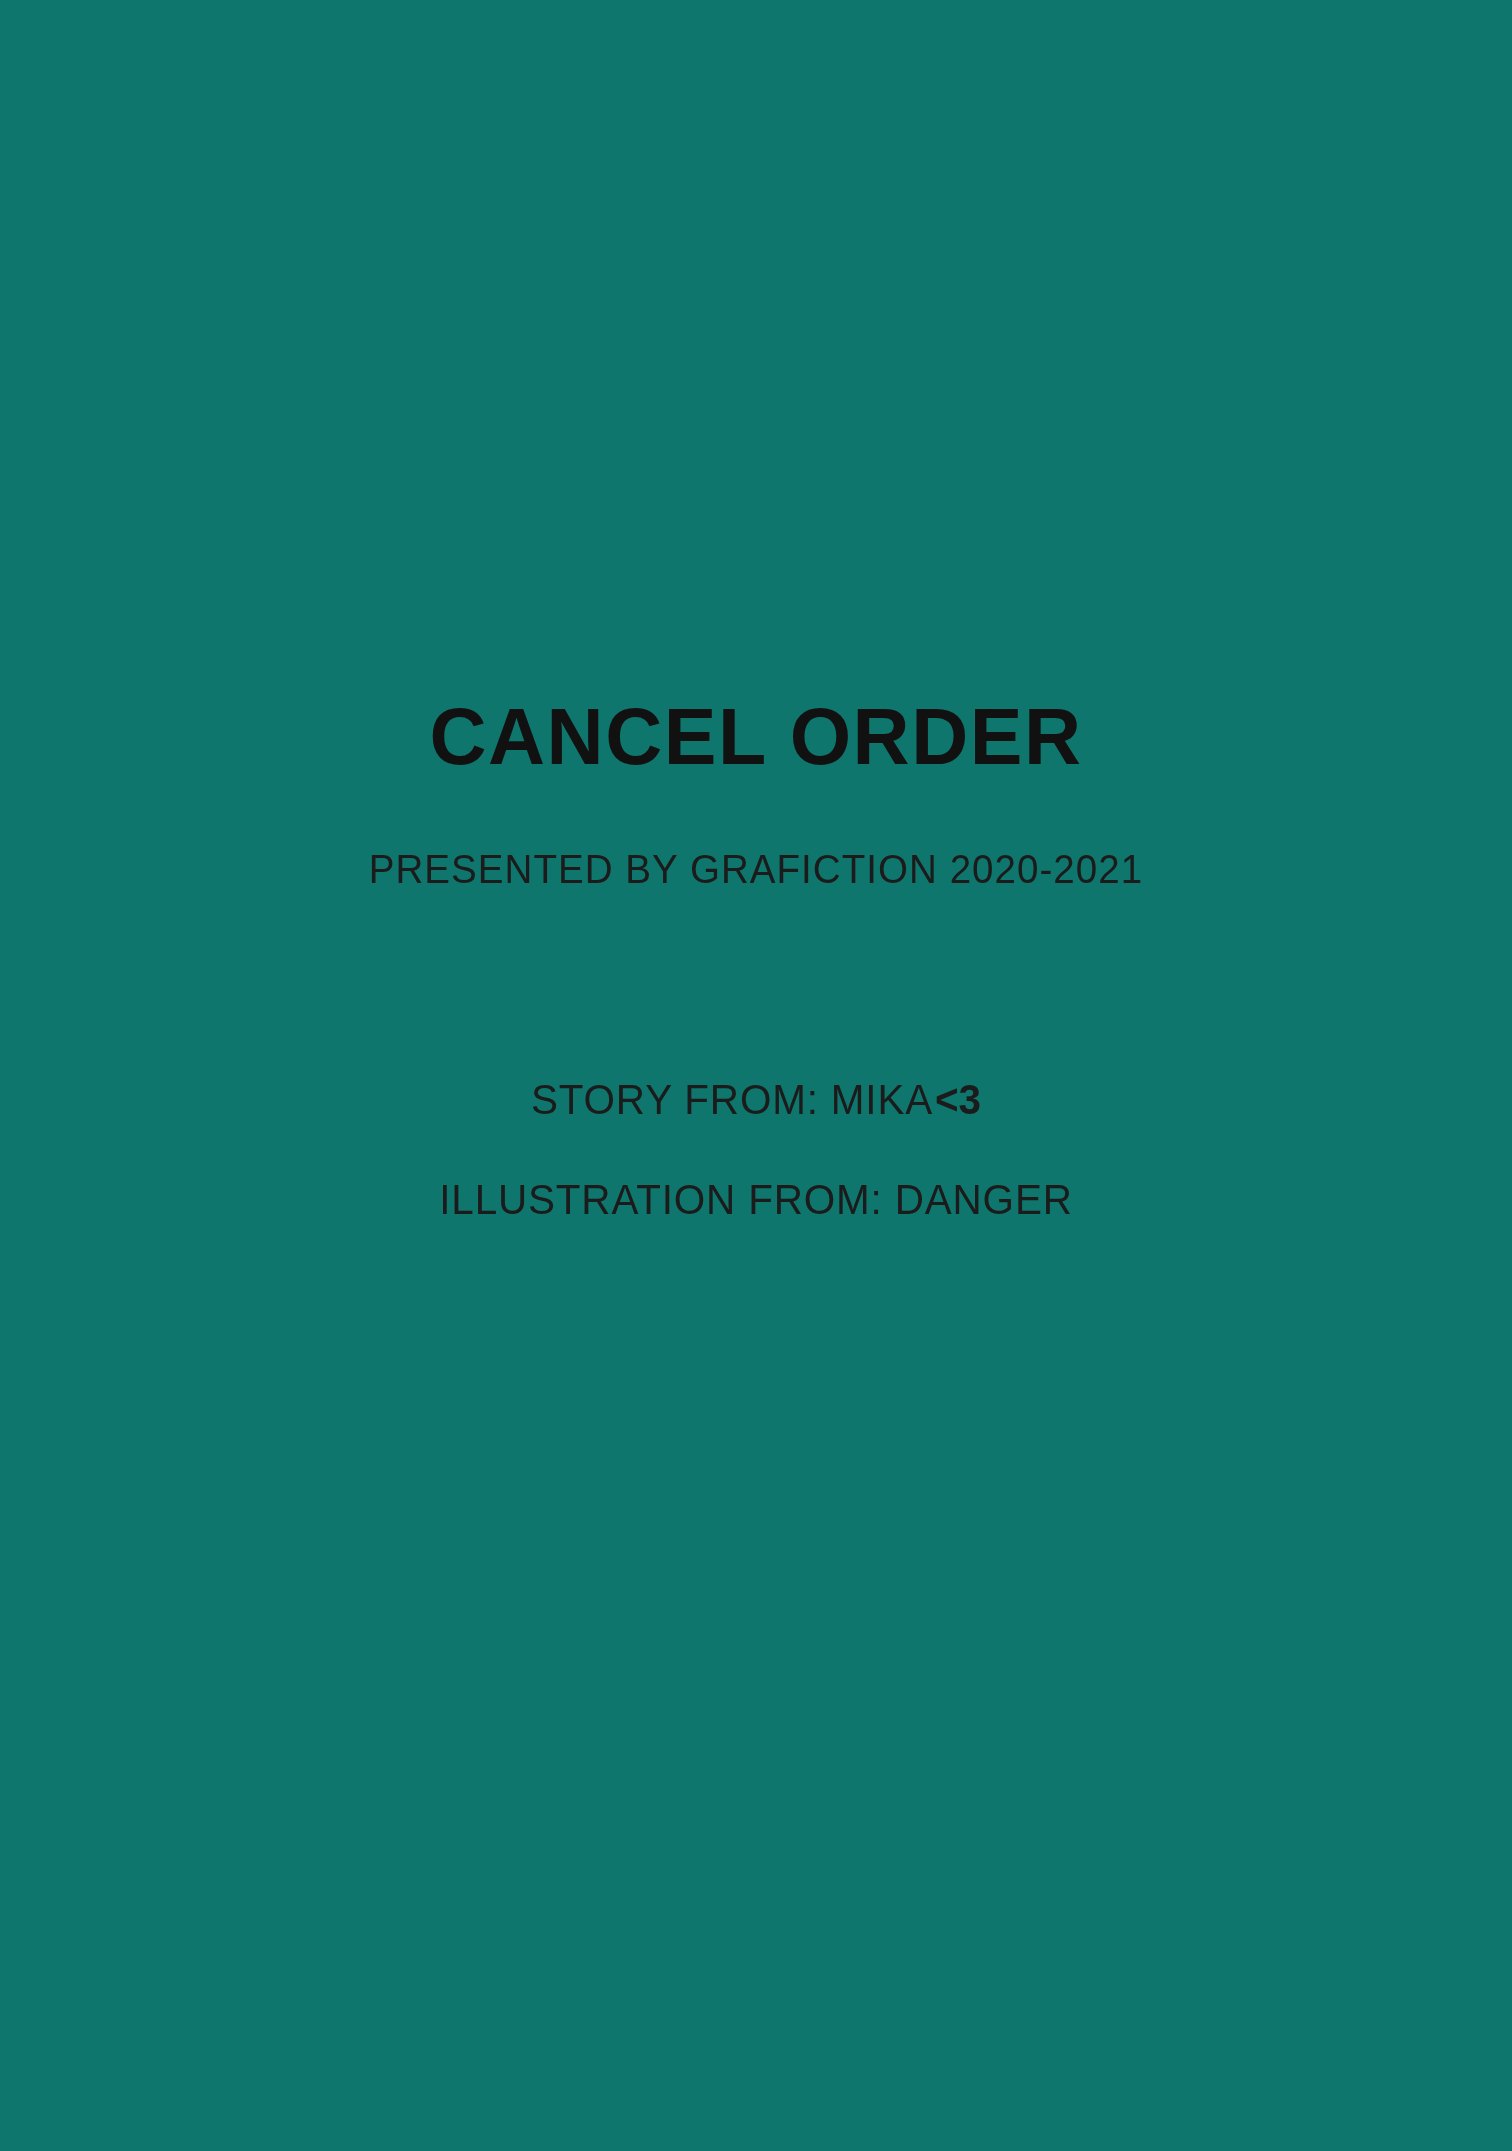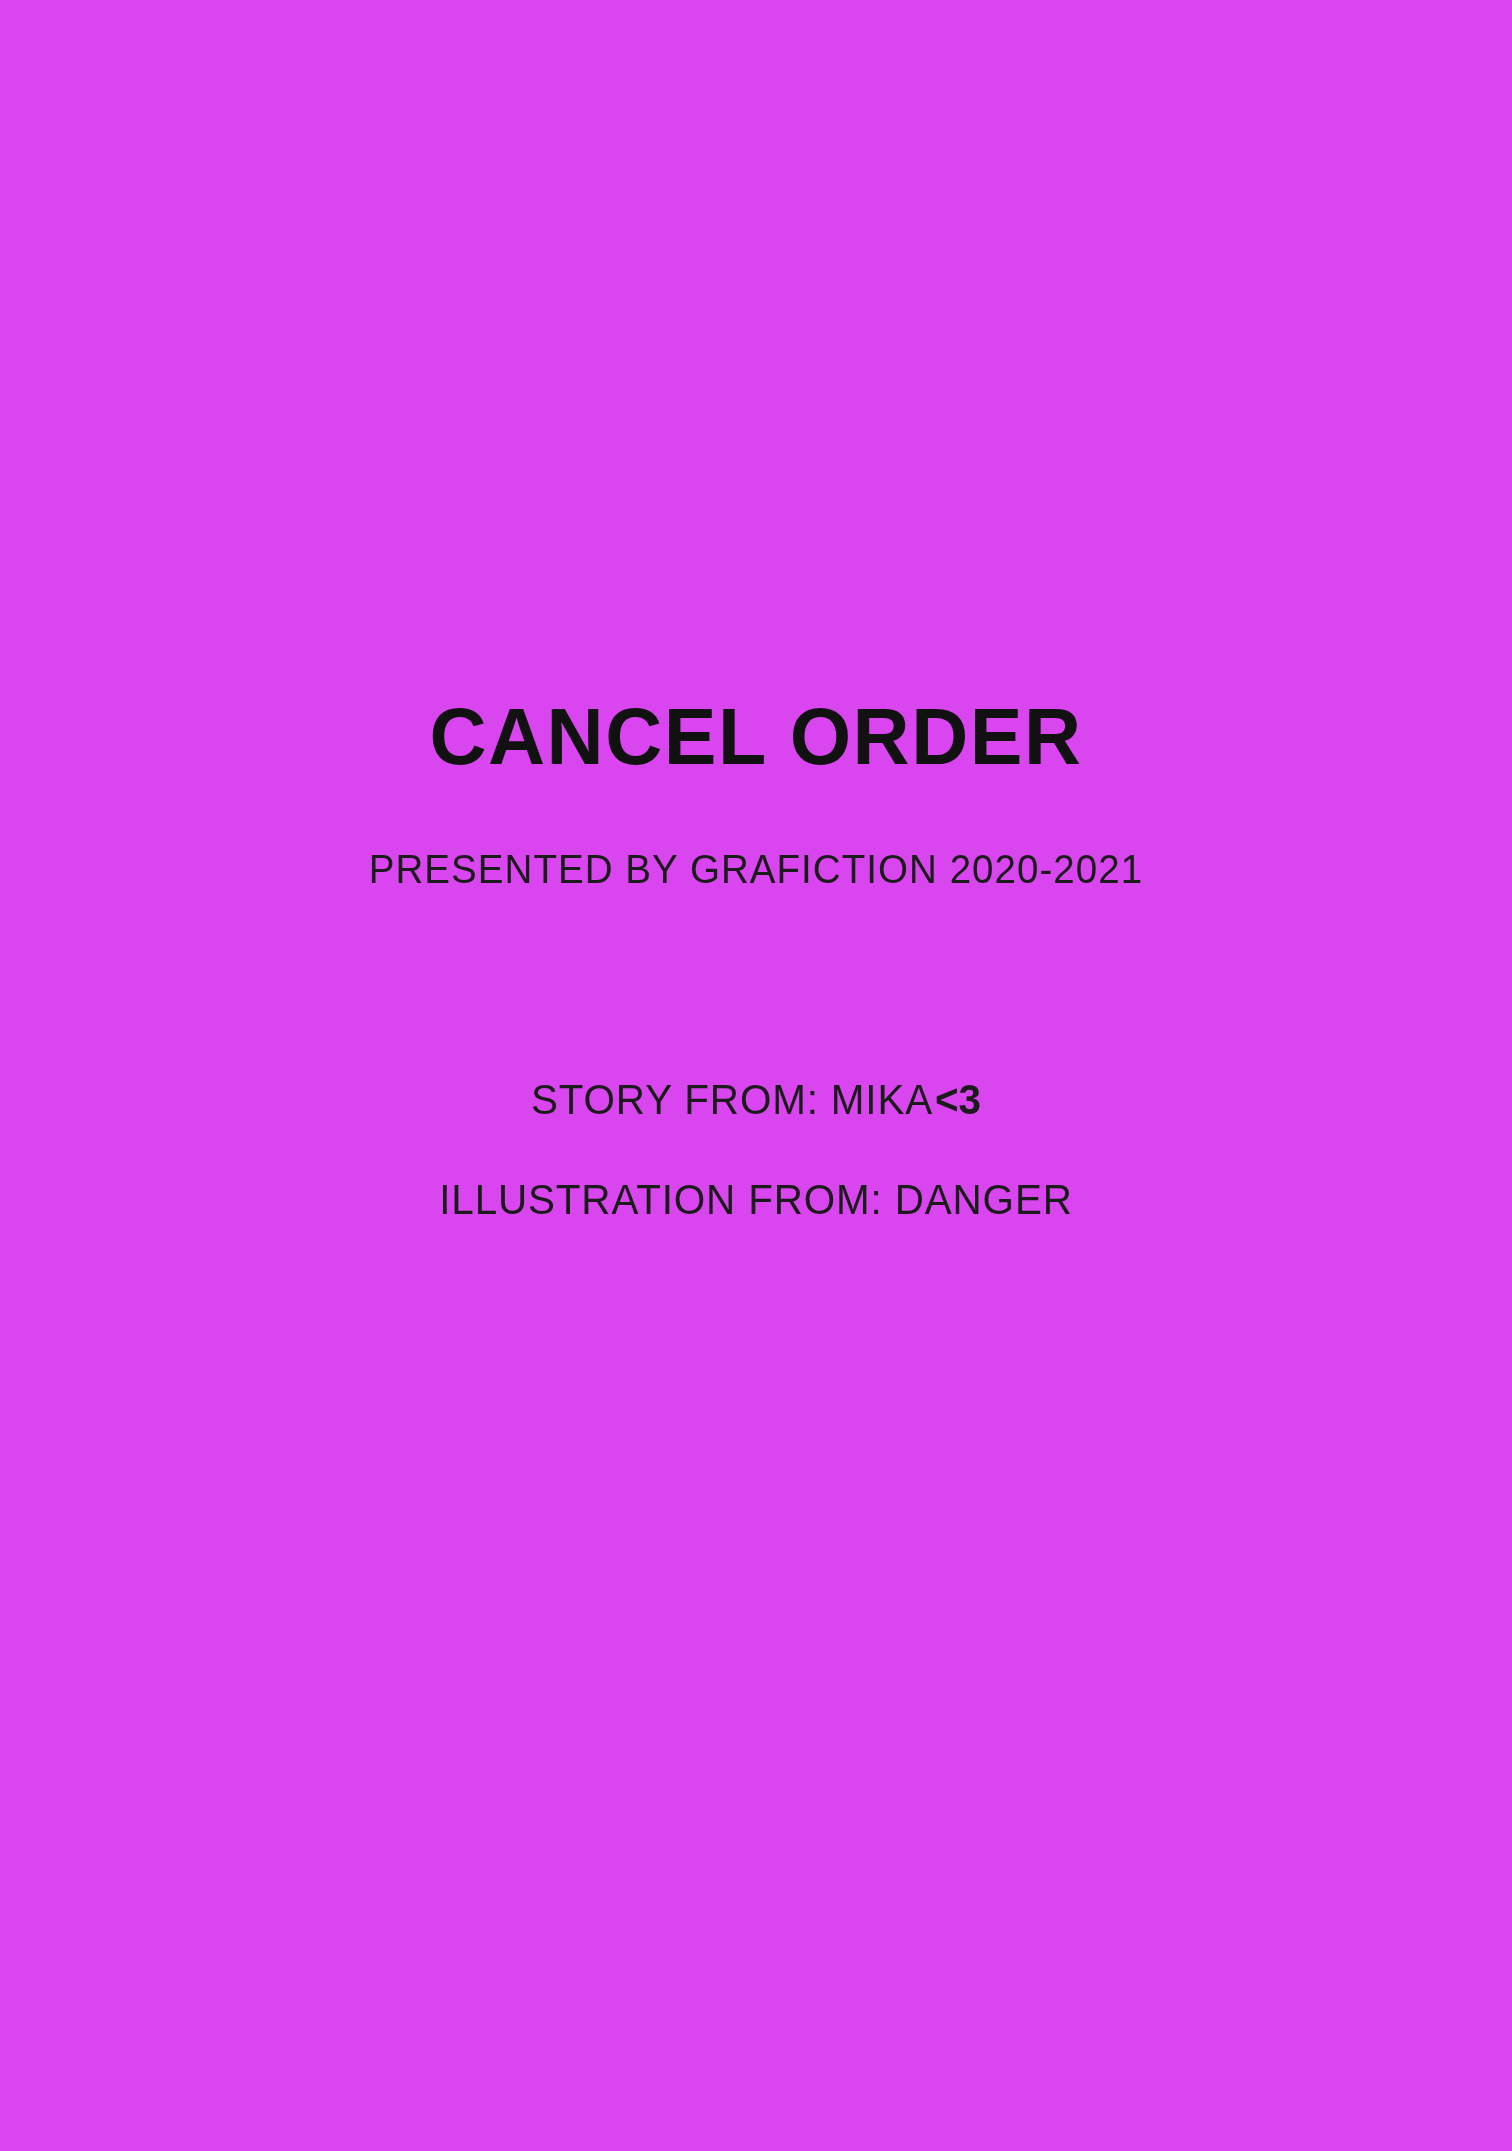--- a/index.html
+++ b/index.html
@@ -13,21 +13,21 @@
     position: relative;
     overflow: hidden;
     font-family: "Liberation Sans", "DejaVu Sans", sans-serif;
     color: #141414;
     -webkit-font-smoothing: antialiased;
   }
 
   .page {
     position: absolute;
     inset: 0;
-    background: #d946ef;
+    background: #0f766e;
   }
 
   
   .title {
     position: absolute;
     left: 0;
     right: 0;
     top: 636px;
     text-align: center;
     font-family: "Liberation Sans", "DejaVu Sans", sans-serif;

